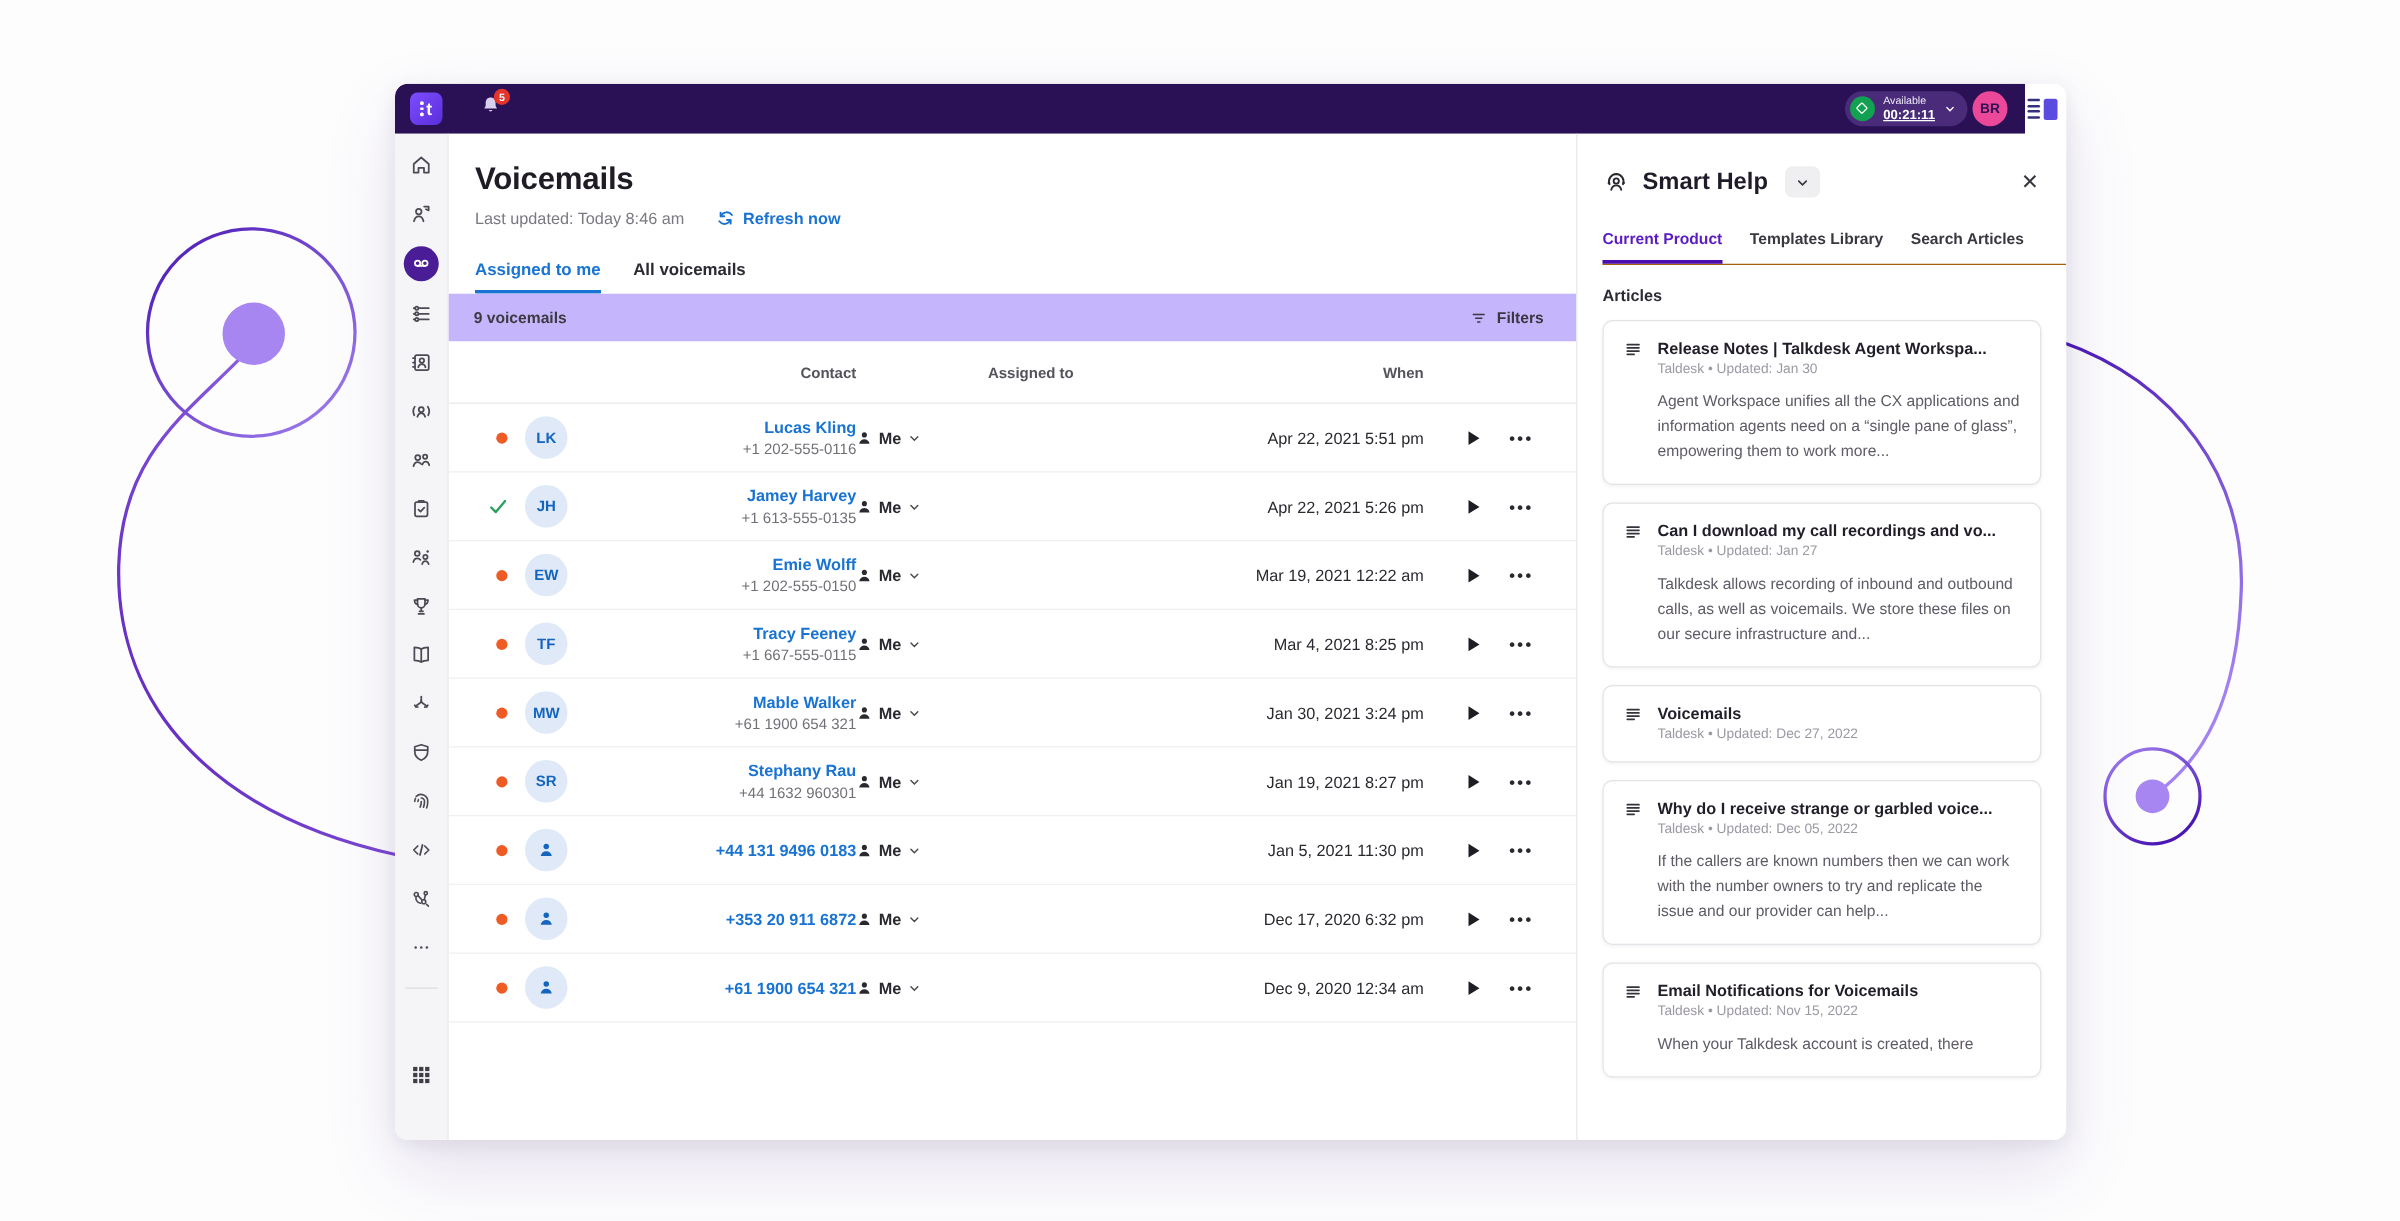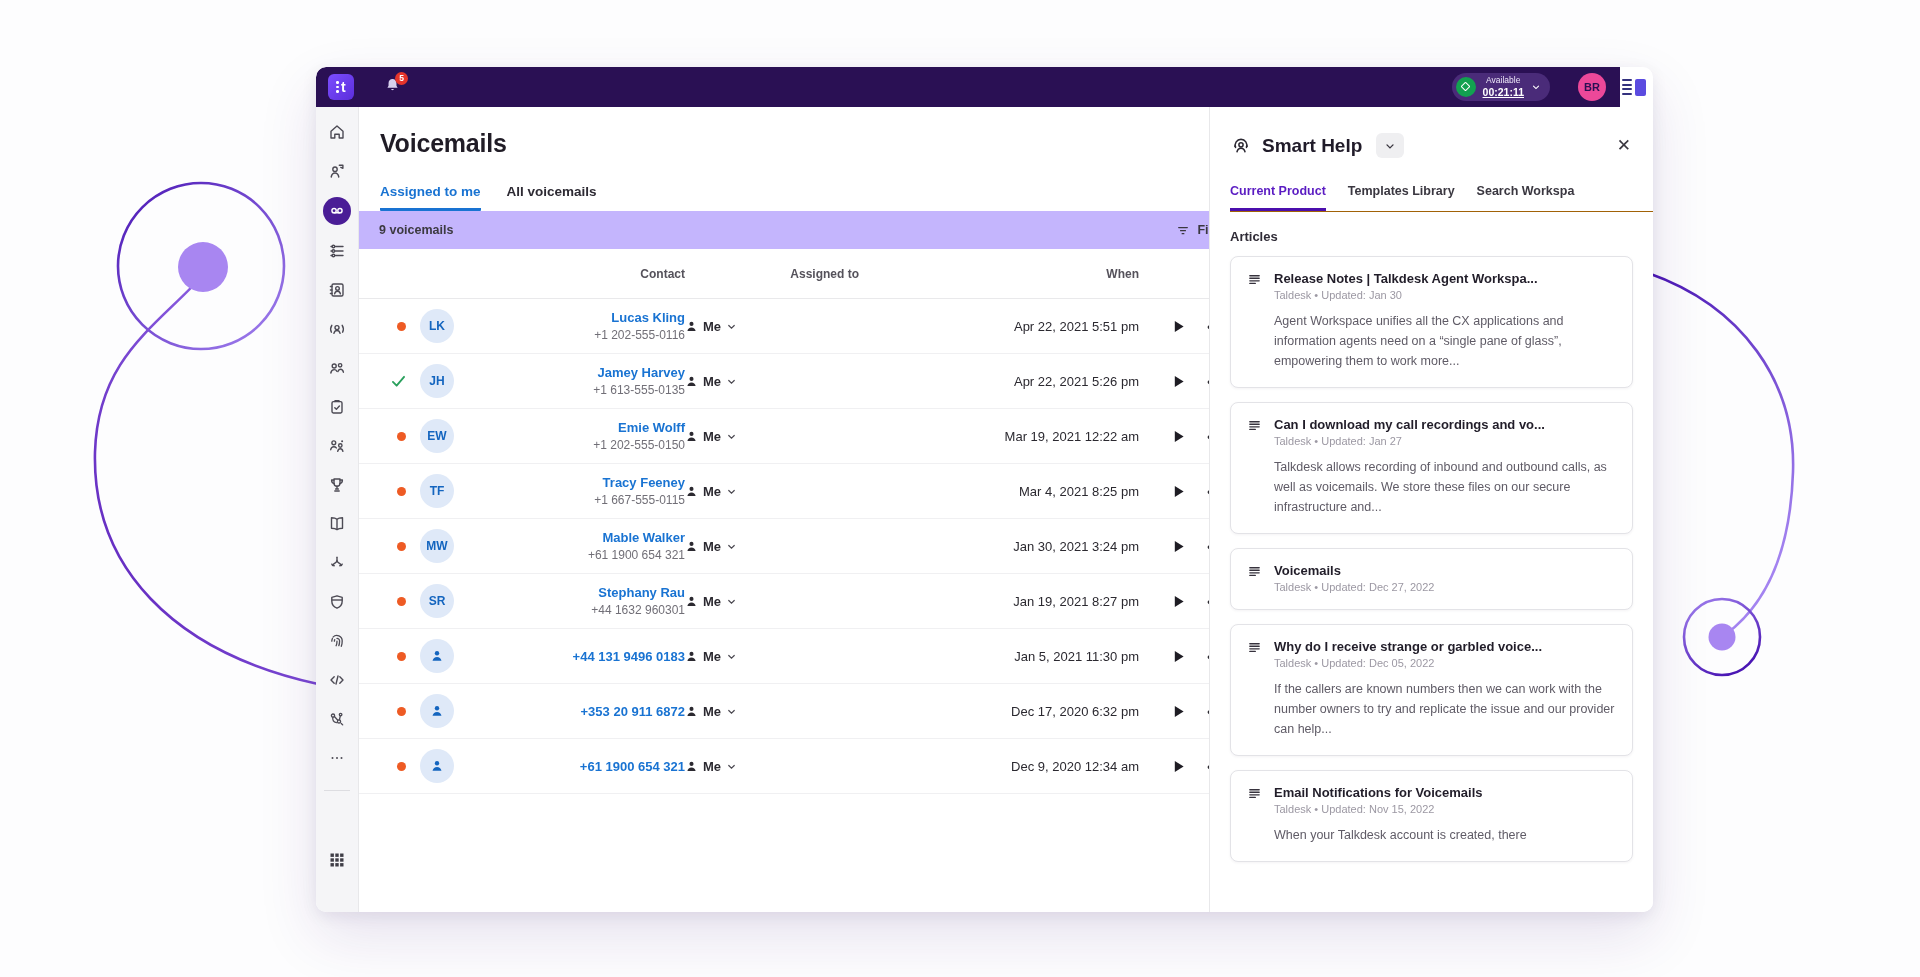--- a/index.html
+++ b/index.html
@@ -19,21 +19,21 @@
     border-radius:10px 0 0 0; display:flex; align-items:center; padding:0 14px 0 12px; }
   .logo { width:26px; height:26px; border-radius:6px; background:linear-gradient(135deg,#7C4DFF,#5B2EDB);
     display:flex; align-items:center; justify-content:center; gap:2px; cursor:pointer; }
   .logo .dots { display:flex; flex-direction:column; gap:2px; }
   .logo .dots i { width:2.5px; height:2.5px; border-radius:50%; background:#fff; display:block; }
   .logo .tee { color:#fff; font-weight:700; font-size:14px; line-height:1; }
   .bell { position:relative; margin-left:30px; cursor:pointer; }
   .bell .badge { position:absolute; top:-5px; right:-7px; min-width:13px; height:13px; border-radius:7px;
     background:#E5342B; color:#fff; font-size:8.5px; font-weight:700; display:flex; align-items:center;
     justify-content:center; padding:0 3px; }
-  .tb-right { margin-left:auto; display:flex; align-items:center; gap:28px;text-align:center; }
+  .tb-right { margin-left:auto; display:flex; align-items:center; gap:4px; }
   .avail { display:flex; align-items:center; gap:7px; background:#4A2B79; border-radius:14px;
     padding:3px 9px 3px 4px; cursor:pointer; }
   .avail .gdot { width:20px; height:20px; border-radius:50%; background:#12A150; display:flex; align-items:center; justify-content:center; }
   .avail .diamond { width:7px; height:7px; border:1.4px solid #fff; transform:rotate(45deg); border-radius:1px; }
   .avail .txt { display:flex; flex-direction:column; line-height:1.15; }
   .avail .l1 { color:#EDE8F8; font-size:8.5px; }
   .avail .l2 { color:#fff; font-size:10.5px; font-weight:700;text-decoration:underline; }
   .avatar { width:28px; height:28px; border-radius:50%; background:#ec4899; color:#2A1054; font-weight:700;
     font-size:11px; display:flex; align-items:center; justify-content:center; cursor:pointer; }
   .panel-toggle { position:absolute; right:5px; top:9px; width:26px; height:22px; display:flex; gap:2.5px;
@@ -84,21 +84,21 @@
   .cname { font-size:13px; font-weight:600; color:#1973D2; cursor:pointer; }
   .cphone { font-size:12px; color:#716F77; margin-top:3px; }
   .assigned { display:flex; align-items:center; gap:5px; cursor:pointer; }
   .assigned .me { font-size:13px; color:#2B2930; font-weight:600; }
   .cell-when { font-size:13px; color:#2B2930; }
   .cell-actions { display:flex; justify-content:flex-end; align-items:center; gap:22px; padding-right:34px; }
   .playbtn, .morebtn { cursor:pointer; display:flex; align-items:center; }
   .morebtn { letter-spacing:2px; font-weight:700; color:#2B2930; font-size:13px; }
 
   
-  .panel { position:absolute; right:0; top:40px; bottom:0; width:444px; background:#fff;
+  .panel { position:absolute; right:0; top:40px; bottom:0; width:392px; background:#fff;
     border-left:1px solid #E8E8EA; overflow:hidden; }
   .panel-head { display:flex; align-items:center; padding:26px 22px 0 20px; gap:10px; }
   .ph-title { font-size:19px; font-weight:700; color:#201B29; }
   .chev-btn { width:28px; height:25px; background:#EFEFF1; border-radius:6px; display:flex;
     align-items:center; justify-content:center; cursor:pointer; margin-left:4px; }
   .close-x { margin-left:auto; font-size:17px; color:#3A3740; cursor:pointer; line-height:1; }
   .panel-tabs { display:flex; gap:22px; margin:26px 0 0 20px; border-bottom:1px solid #a16207;
     padding-right:20px; width:calc(100% - 20px); }
   .ptab { font-size:12.5px; font-weight:700; color:#3A3740; padding-bottom:10px; cursor:pointer;
     border-bottom:3px solid transparent; }
@@ -328,20 +328,32 @@
             <rect x="12.1" y="7.3" width="3.4" height="3.4"></rect>
             <rect x="2.5" y="12.1" width="3.4" height="3.4"></rect>
             <rect x="7.3" y="12.1" width="3.4" height="3.4"></rect>
             <rect x="12.1" y="12.1" width="3.4" height="3.4"></rect>
           </svg>
       </div>
     </div>
 
     <div class="main">
       <div class="page-title">Voicemails</div>
+      <div class="sub-row">
+        <span class="last-upd">Last updated: Today 8:46 am</span>
+        <span class="refresh">
+          <svg width="15" height="15" viewBox="0 0 16 16" fill="none" stroke="#1973D2" stroke-width="1.6" stroke-linecap="round" stroke-linejoin="round">
+              <path d="M13.4 5.3A5.5 5.5 0 0 0 3.9 6.4"></path>
+              <path d="M3.7 3.3v3.1h3.1"></path>
+              <path d="M2.6 10.7A5.5 5.5 0 0 0 12.1 9.6"></path>
+              <path d="M12.3 12.7V9.6H9.2"></path>
+            </svg>
+          <span>Refresh now</span>
+        </span>
+      </div>
 
       <div class="tabs">
         <div class="tab active">Assigned to me</div>
         <div class="tab">All voicemails</div>
       </div>
 
       <div class="countbar">
         <span class="cnt">9 voicemails</span>
         <span class="filters">
           <svg width="14" height="13" viewBox="0 0 18 18" fill="none" stroke="#3A3740" stroke-width="1.7" stroke-linecap="round">
@@ -705,21 +717,21 @@
         <span class="chev-btn">
             <svg width="12" height="12" viewBox="0 0 16 16" fill="none" stroke="#3A3740" stroke-width="1.8" stroke-linecap="round">
               <path d="M4 6.5l4 4 4-4"></path>
             </svg>
           </span>
         <span class="close-x">✕</span>
       </div>
       <div class="panel-tabs">
         <span class="ptab active">Current Product</span>
         <span class="ptab">Templates Library</span>
-        <span class="ptab">Search Workspa</span>
+        <span class="ptab">Search Articles</span>
       </div>
       <div class="articles-label">Articles</div>
 
       <div class="card">
         <svg class="doc" width="15" height="14" viewBox="0 0 18 18" fill="none" stroke="#36323D" stroke-width="1.8" stroke-linecap="round">
             <path d="M3 3.5h12M3 6.8h12M3 10.1h12M3 13.4h7"></path>
           </svg>
         <div>
           <div class="c-title">Release Notes | Talkdesk Agent Workspa...</div>
           <div class="c-meta">Taldesk • Updated: Jan 30</div>

